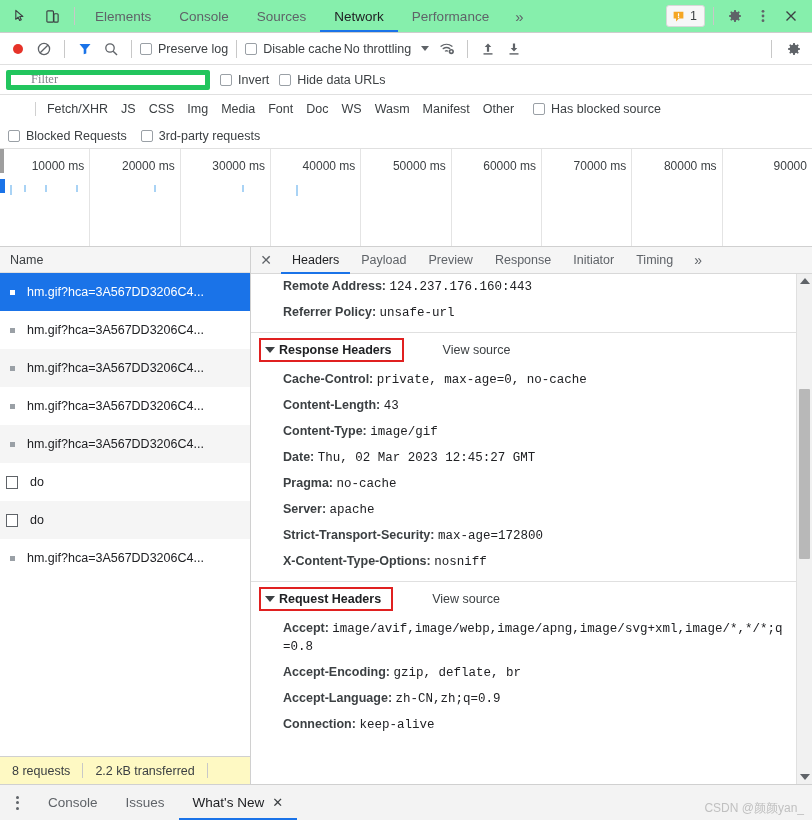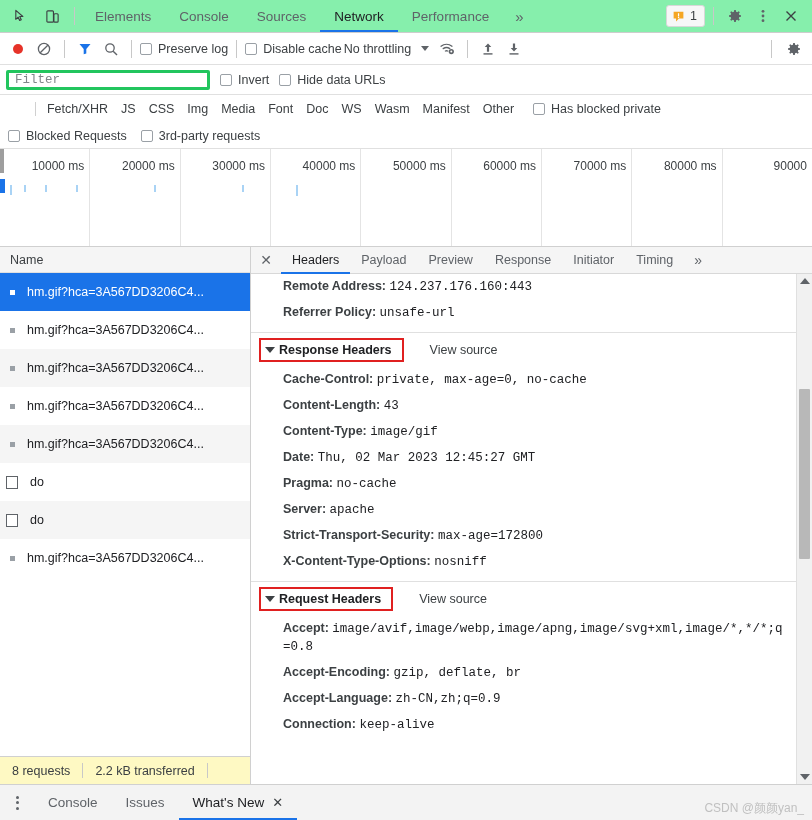--- a/index.html
+++ b/index.html
@@ -50,23 +50,23 @@
   .box { width: 12px; height: 12px; border: 1px solid #9aa0a6; border-radius: 2px; background: #fff; flex: none; }
   .throttle { display: flex; align-items: center; gap: 2px; font-size: 12.5px; color: #3c4043; }
   .caret-d { width: 0; height: 0; border-left: 4px solid transparent; border-right: 4px solid transparent; border-top: 5px solid #5f6368; }
 
   
   .filterbar {
     height: 30px; display: flex; align-items: center; gap: 10px;
     padding: 0 6px; border-bottom: 1px solid #e0e0e0; background: #fff; flex: none;
   }
   .filter-input {
-    width: 204px; height: 20px; border: 3px solid #22c55e; border-radius: 2px;
-    padding: 0 6px; font-size: 12.5px; color: #202124; background: #fff;
-    font-family: Liberation Mono, monospace;
+    width: 204px; height: 20px; border: 5px solid #22c55e; border-radius: 2px;
+    padding: 0 20px; font-size: 12.5px; color: #202124; background: #fff;
+    font-family: Liberation Serif, serif;
   }
   .filter-input::placeholder { color: #80868b; }
 
   
   .typerow {
     height: 28px; display: flex; align-items: center; gap: 1px;
     padding: 0 4px; background: #fff; flex: none;
   }
   .type { padding: 2px 6px; font-size: 12.5px; color: #3c4043; border-radius: 9px; white-space: nowrap; }
   .type.active { background: #e8e8e8; color: #202124; margin-top: 45px; }
@@ -130,21 +130,21 @@
   }
   .dtab.active { color: #202124; }
   .dtab.active::after { content: ""; position: absolute; left: 0; right: 0; bottom: -1px; height: 2px; background: #1a73e8; }
   .dtab-more { display: flex; align-items: center; padding: 0 10px; color: #5f6368; font-size: 14px; }
 
   .headers { flex: 1; overflow: hidden; position: relative; padding-right: 16px; background: #fff; }
   .hline { padding: 4px 10px 4px 32px; font-size: 12.5px; line-height: 17px; word-break: break-all; }
   .hkey { font-weight: bold; color: #3c4043; }
   .hval { font-family: "Liberation Mono", monospace; font-size: 12.5px; color: #202124; }
   .hsep { height: 1px; background: #e0e0e0; margin: 6px 0 0 0; }
-  .sectionrow { display: flex; align-items: center; padding: 5px 10px 5px 8px; gap: 4px; }
+  .sectionrow { display: flex; align-items: center; padding: 5px 10px 5px 8px; gap: 17px; }
   .sect {
     display: flex; align-items: center; gap: 4px; font-weight: bold; font-size: 12.5px; color: #202124;
     border: 2px solid #e02020; padding: 3px 10px 3px 4px;
   }
   .tri { width: 0; height: 0; border-left: 5px solid transparent; border-right: 5px solid transparent; border-top: 6px solid #3c4043; }
   .viewsrc { margin-left: 22px; font-size: 12.5px; color: #3c4043; }
 
   .vscroll {
     position: absolute; right: 0; top: 27px; bottom: 0; width: 16px;
     background: #f1f1f1; border-left: 1px solid #e0e0e0;
@@ -336,21 +336,21 @@
     <div class="type"><span>Img</span></div>
     <div class="type"><span>Media</span></div>
     <div class="type"><span>Font</span></div>
     <div class="type"><span>Doc</span></div>
     <div class="type"><span>WS</span></div>
     <div class="type"><span>Wasm</span></div>
     <div class="type"><span>Manifest</span></div>
     <div class="type"><span>Other</span></div>
     <label class="chk" style="margin-left:12px">
       <span class="box"></span>
-      <span>Has blocked private</span>
+      <span>Has blocked source</span>
     </label>
   </div>
 
   <div class="chkrow">
     <label class="chk">
       <span class="box"></span>
       <span>Blocked Requests</span>
     </label>
     <label class="chk">
       <span class="box"></span>

